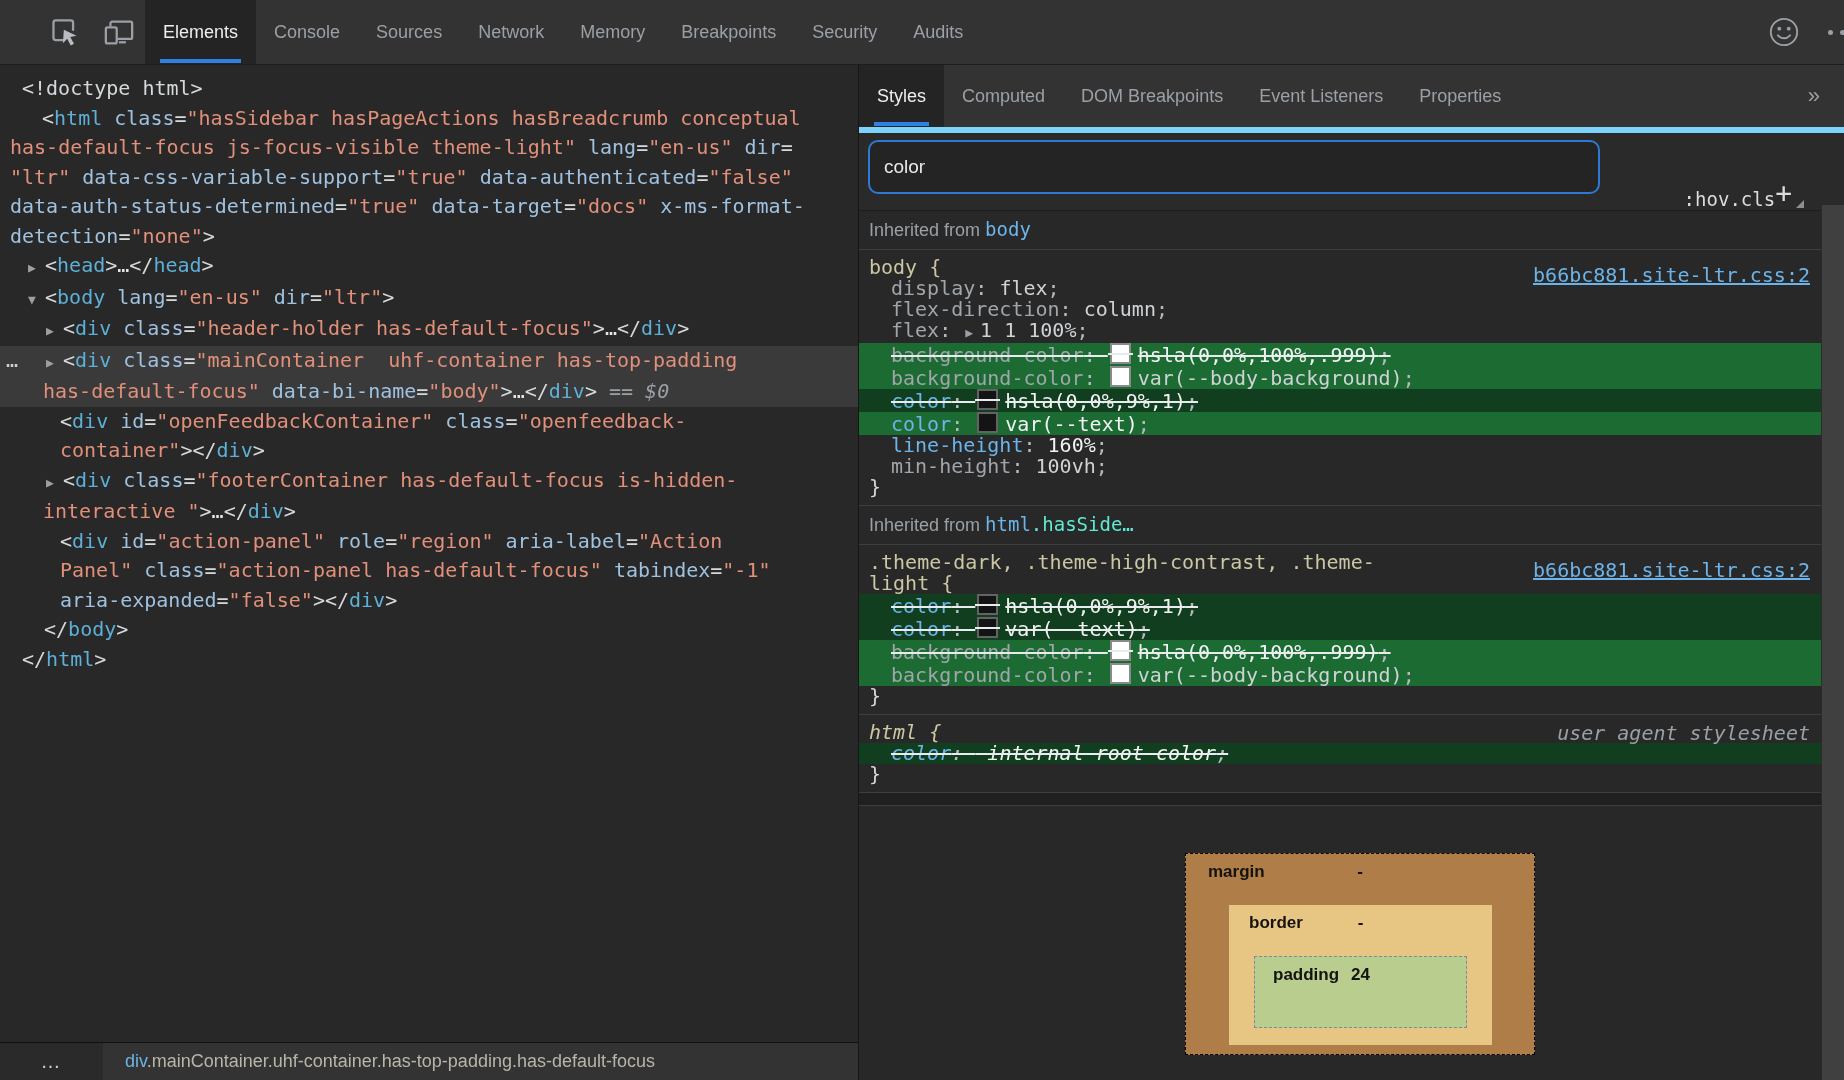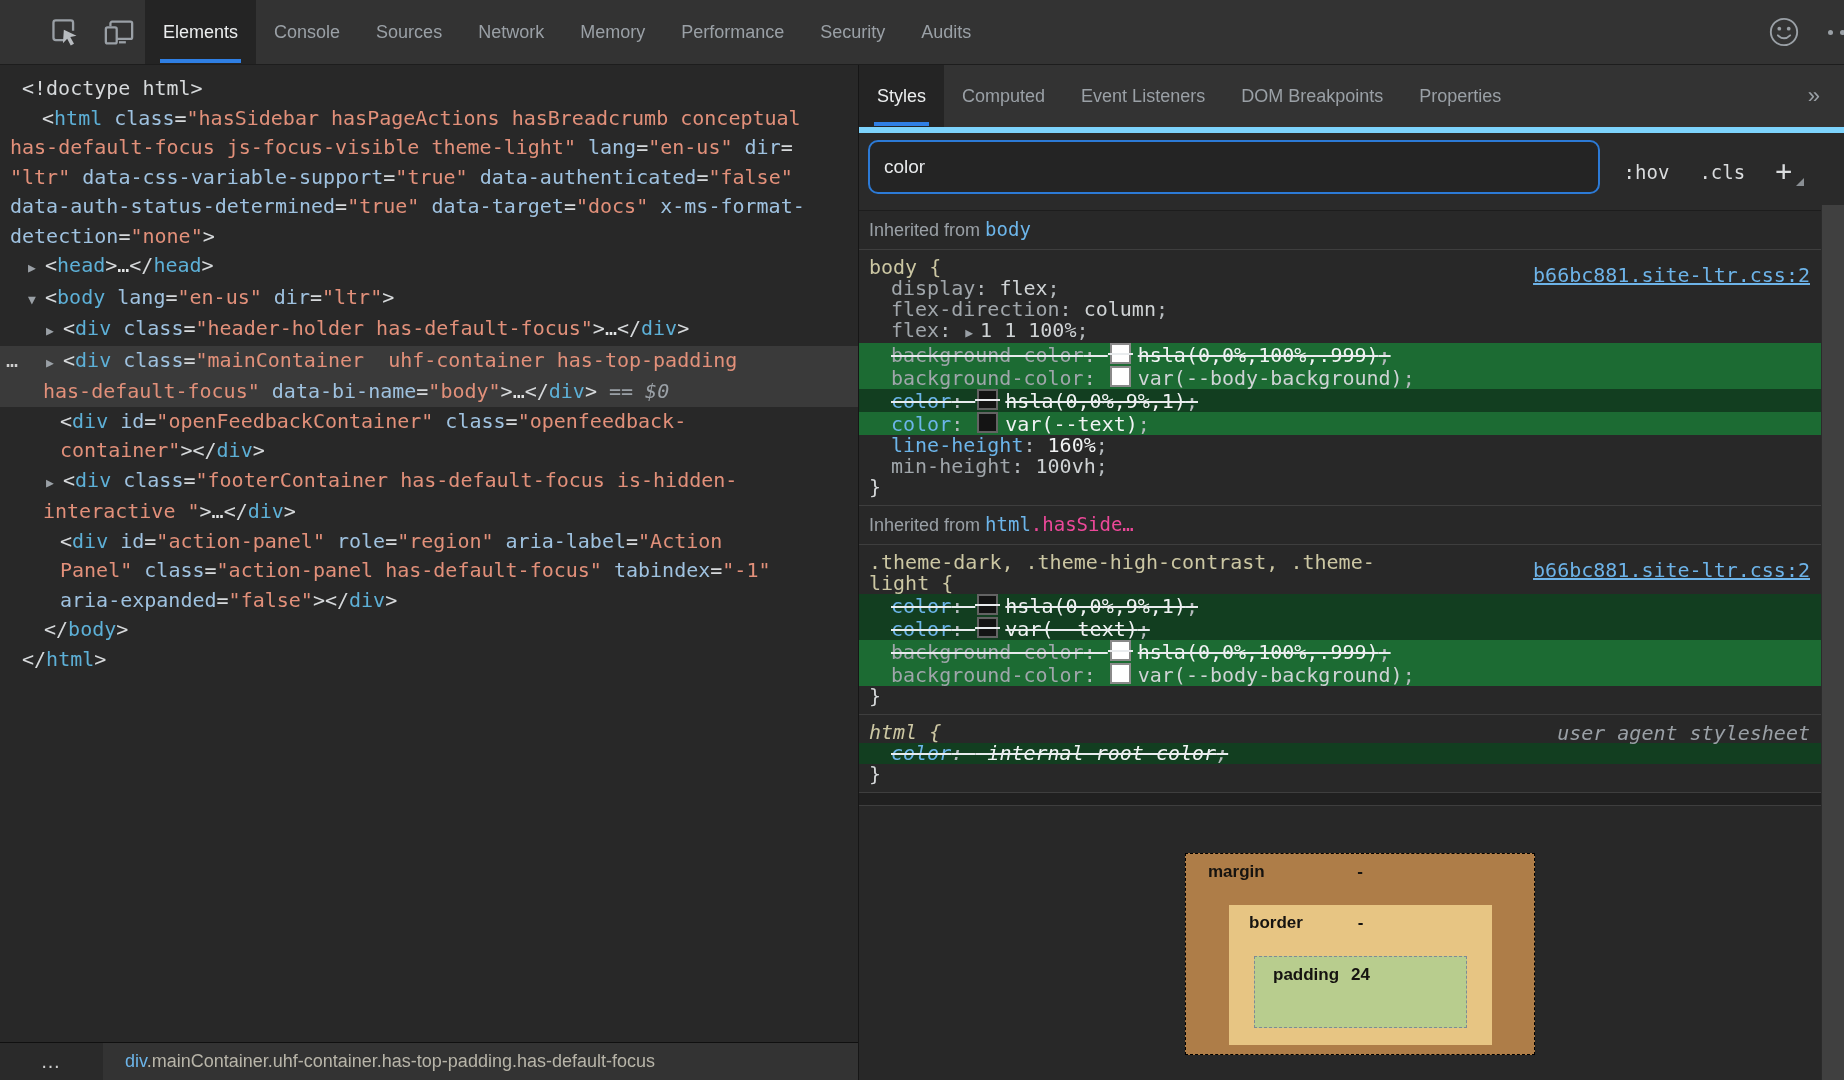--- a/index.html
+++ b/index.html
@@ -50,32 +50,32 @@
   .rp-tabs{height:62px;background:#333333;border-bottom:6px solid #7dd3fc;display:flex;
            align-items:stretch;font-size:18px;color:#9aa0a6;}
   .rp-tabs .tab.active::after{bottom:1px;}
   .rp-chevron{margin-left:auto;display:flex;align-items:center;padding-right:24px;
               color:#9aa0a6;font-size:22px;cursor:pointer;}
 
   .filter-row{position:relative;height:77px;background:#2a2a2a;border-bottom:1px solid #1d1d1d;}
   .filter-input{position:absolute;left:9px;top:7px;width:700px;height:50px;background:#242424;
                 border:2px solid #2c7ad6;border-radius:10px;color:#e8eaec;font-size:19px;
                 font-family:"Liberation Sans",sans-serif;padding:0 14px;outline:none;}
-  .filter-btns{position:absolute;right:42px;top:0;bottom:0;display:flex;align-items:center;gap:30px;
+  .filter-btns{position:absolute;right:42px;top:0;bottom:0;display:flex;align-items:flex-end;
                font-family:"DejaVu Sans Mono",monospace;font-size:19px;color:#dadcde;}
   .filter-btns span{cursor:pointer;}
   .plus-btn{font-size:28px;position:relative;padding-right:10px;}
   .plus-btn::after{content:"";position:absolute;right:-2px;bottom:2px;border-left:8px solid transparent;
                    border-bottom:8px solid #8a8f94;}
 
   .sections{font-family:"DejaVu Sans Mono",monospace;font-size:20px;line-height:21px;color:#d6d9db;}
   .sec-header{padding:8px 0 8px 10px;font-family:"Liberation Sans",sans-serif;font-size:18px;
               color:#9aa0a6;border-bottom:1px solid #3e3e3e;}
   .sec-header .refb{color:#6cb5ea;font-family:"DejaVu Sans Mono",monospace;font-size:19px;cursor:pointer;}
-  .sec-header .refg{color:#ec4899;font-family:"DejaVu Sans Mono",monospace;font-size:19px;}
+  .sec-header .refg{color:#5eead4;font-family:"DejaVu Sans Mono",monospace;font-size:19px;}
   .rule{position:relative;padding:7px 0;border-bottom:1px solid #3e3e3e;}
   .sel-line{padding-left:10px;color:#ccc7a3;}
   .rule-link{position:absolute;right:34px;top:15px;color:#6db3e8;text-decoration:underline;cursor:pointer;}
   .ua-note{position:absolute;right:34px;top:8px;color:#9aa0a6;font-style:italic;}
   .prop{padding-left:32px;cursor:default;}
   .prop.gb{background:#1c6b33;}
   .prop.gd{background:#123e20;}
   .close-brace{padding-left:10px;}
   .pn{color:#a0a6ab;}
   .pnb{color:#6cb5ea;}
@@ -126,21 +126,21 @@
           <path d="M14 22 h6" stroke="#9aa0a6" stroke-width="2"></path>
         </svg>
       </span>
     </div>
     <div class="main-tabs" id="main-tabs">
         <div class="tab active">Elements</div>
         <div class="tab">Console</div>
         <div class="tab">Sources</div>
         <div class="tab">Network</div>
         <div class="tab">Memory</div>
-        <div class="tab">Performance</div>
+        <div class="tab">Breakpoints</div>
         <div class="tab">Security</div>
         <div class="tab">Audits</div>
       </div>
     <div class="tb-right">
       <span class="tb-icon">
         <svg width="34" height="34" viewBox="0 0 34 34">
           <circle cx="17" cy="17" r="14" fill="none" stroke="#9aa0a6" stroke-width="2"></circle>
           <circle cx="12" cy="13.5" r="2" fill="#9aa0a6"></circle>
           <circle cx="22" cy="13.5" r="2" fill="#9aa0a6"></circle>
           <path d="M10.5 20.5 q6.5 6.5 13 0" fill="none" stroke="#9aa0a6" stroke-width="2" stroke-linecap="round"></path>
@@ -159,22 +159,22 @@
     <div class="statusbar">
       <span class="sb-more">…</span>
       <span class="sb-crumb" id="crumb"><span class="bcb">div</span><span class="bcg">.mainContainer.uhf-container.has-top-padding.has-default-focus</span></span>
     </div>
   </div>
 
   <div class="right-pane">
     <div class="rp-tabs" id="rp-tabs">
         <div class="tab active">Styles</div>
         <div class="tab">Computed</div>
+        <div class="tab">DOM Breakpoints</div>
         <div class="tab">Event Listeners</div>
-        <div class="tab">DOM Breakpoints</div>
         <div class="tab">Properties</div>
         <div class="rp-chevron">»</div>
       </div>
     <div class="filter-row">
       <input class="filter-input" value="color" style="">
       <div class="filter-btns">
         <span>:hov</span>
         <span>.cls</span>
         <span class="plus-btn">+</span>
       </div>

